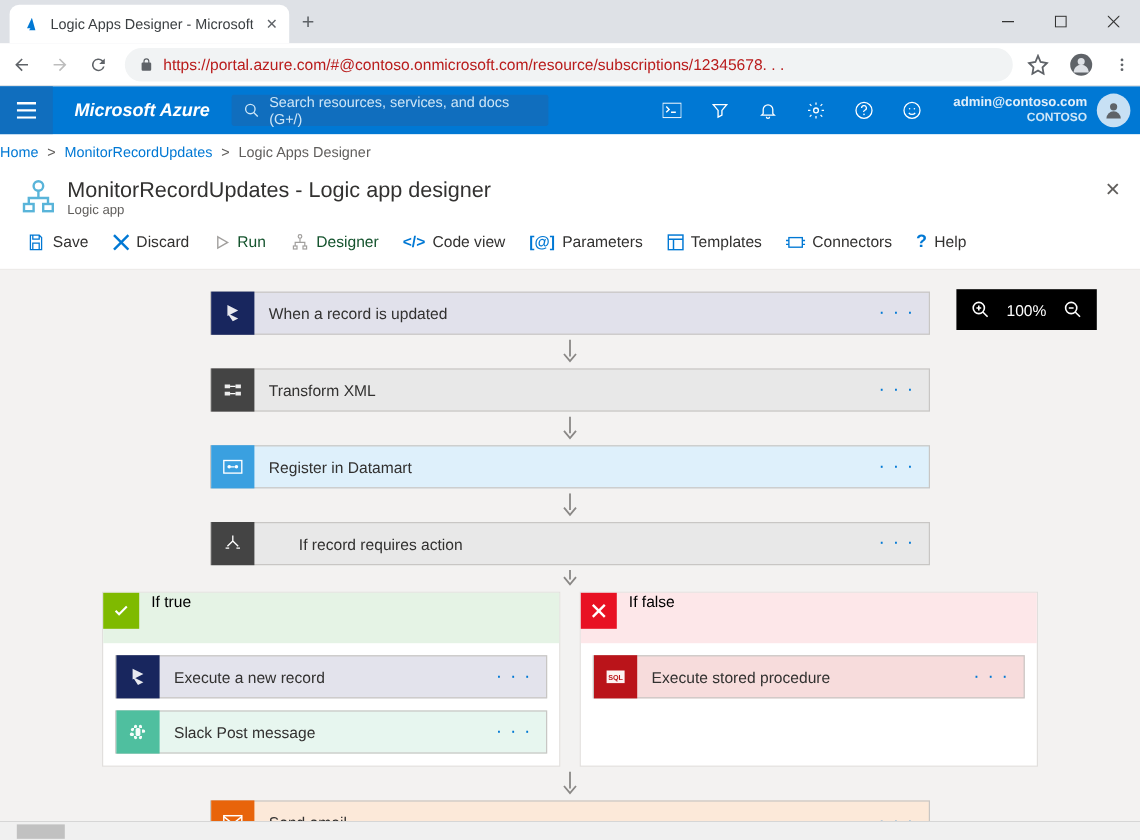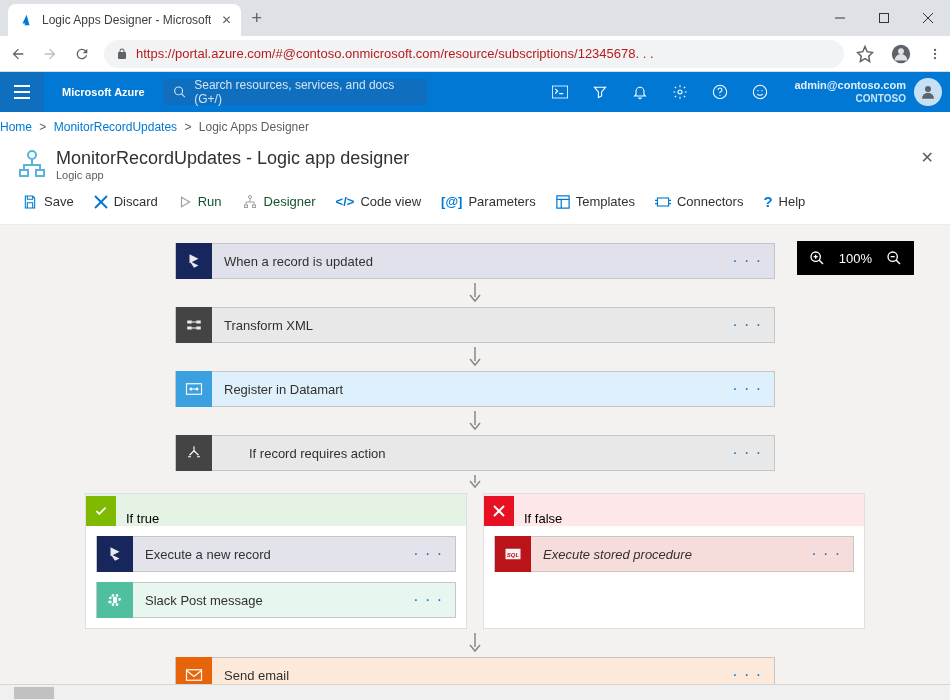--- a/index.html
+++ b/index.html
@@ -18,21 +18,21 @@
 
 .addr-row { background: #fff; height: 36px; display: flex; align-items: center; padding: 0 8px; gap: 12px; border-bottom: 1px solid #dadce0; }
 .nav-btn { color: #5f6368; cursor: pointer; display:flex; align-items:center; justify-content:center; width:20px; }
 .addr-bar { flex: 1; display: flex; align-items: center; background: #f1f3f4; border-radius: 14px; height: 28px; padding: 0 12px; font-size: 13px; color: #b91c1c; }
 .addr-bar .lock { margin-right: 8px; color: #5f6368; }
 .addr-right { display: flex; gap: 16px; align-items: center; color: #5f6368; }
 
 
 .az-header { background: #0078d4; color: #fff; height: 40px; display: flex; align-items: center; }
 .az-hamburger { width: 44px; height: 40px; background: #106ebe; display: flex; align-items: center; justify-content: center; cursor: pointer; }
-.az-brand { font-size: 11px; font-weight: 600; padding: 0 18px; }
+.az-brand { font-size: 15px; font-weight: 600; padding: 0 18px; font-style: italic; }
 .az-search { background: #106ebe; border-radius: 2px; height: 26px; display: flex; align-items: center; padding: 0 10px; width: 264px; color: #cde6f7; font-size: 12px; }
 .az-search svg { margin-right: 8px; }
 .az-icons { margin-left: auto; display: flex; align-items: center; gap: 4px; font-weight: bold; }
 .az-icon { width: 36px; height: 40px; display: flex; align-items: center; justify-content: center; cursor: pointer; }
 .az-user { padding: 0 8px 0 12px; text-align: right; font-size: 11px; line-height: 1.2; display:flex; align-items:center; gap:8px;}
 .az-user .email { color: #e1effa; }
 .az-user .tenant { color: #cde6f7; font-size: 10px; }
 .az-avatar { width: 28px; height: 28px; border-radius: 50%; background: #c7e0f4; display: flex; align-items: center; justify-content: center; color: #005a9e; }
 
 
@@ -70,30 +70,30 @@
 .card.xml { background: #e8e8e8; }
 .card.xml .ico { background: #444; }
 .card.reg { background: #def0fb; }
 .card.reg .ico { background: #3aa0e0; }
 .card.cond { background: #e8e8e8; gap: 25px; }
 .card.cond .ico { background: #444; }
 .card.dyn { background: #e3e3ec; }
 .card.dyn .ico { background: #18265e; }
 .card.slack { background: #e7f6ef; }
 .card.slack .ico { background: #4fbf9f; }
-.card.sql { background: #f7dcdc; font-style: italic; }
+.card.sql { background: #f7dcdc; }
 .card.sql .ico { background: #ba141a; }
 .card.mail { background: #fce9d9; }
 .card.mail .ico { background: #e8640b; }
 
 .arrow { display: flex; justify-content: center; padding: 4px 0; color: #8a8886; }
 
 .branches { display: flex; gap: 16px; margin: 0 -90px; }
 .branch { flex: 1; border: 1px solid #e1dfdd; background: #fff; padding-bottom: 10px; }
-.branch-head { height: 32px; display: flex; align-items: flex-end; padding-right: 10px; font-size: 13px; }
+.branch-head { height: 42px; display: flex; align-items: flex-start; padding-right: 10px; font-size: 13px; }
 .branch-head .bi { width: 30px; height: 30px; display: flex; align-items: center; justify-content: center; color: #fff; margin-right: 10px; }
 .branch.t .branch-head { background: #e5f3e5; }
 .branch.t .bi { background: #7fba00; }
 .branch.f .branch-head { background: #fde7e9; }
 .branch.f .bi { background: #e81123; }
 .branch .card { margin: 10px 10px 0; }
 
 .hscroll { height: 16px; background: #f0f0f0; border-top: 1px solid #d6d6d6; position: relative; }
 .hscroll::before, .hscroll::after { content: ""; position: absolute; top: 3px; width: 10px; height: 10px; }
 .hscroll .thumb { position:absolute; left:14px; top:2px; height:12px; width: 40px; background:#c1c1c1; }

